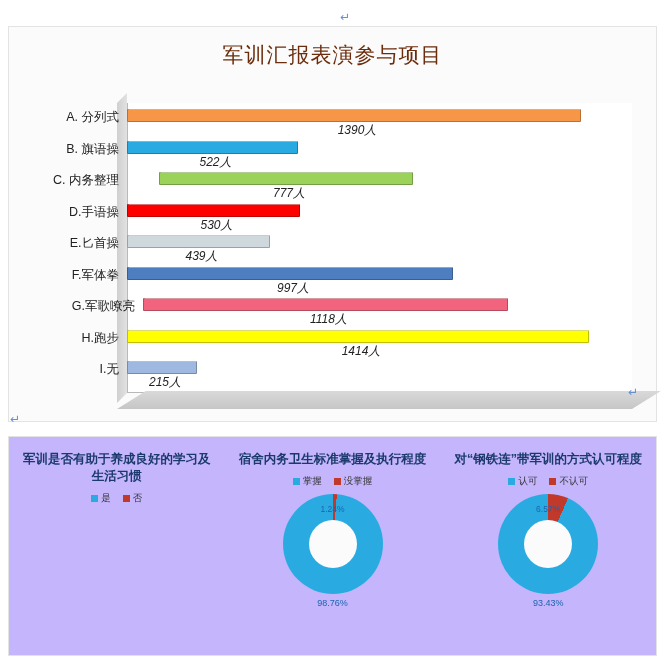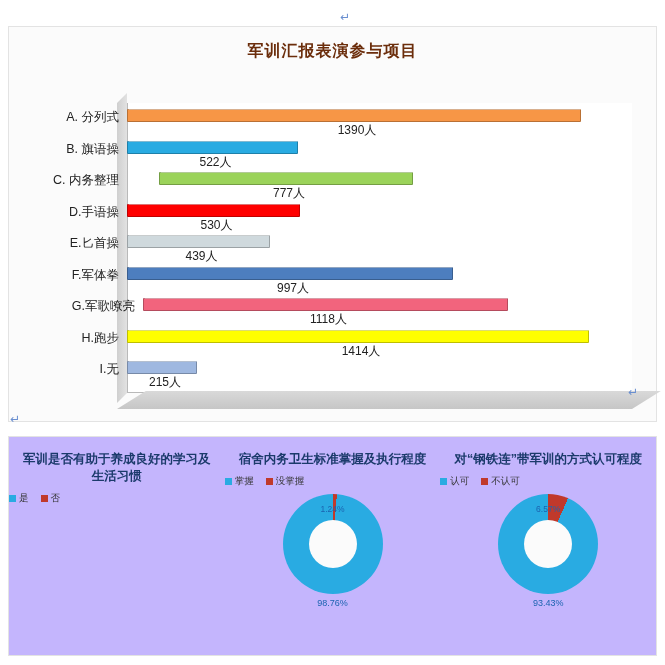--- a/index.html
+++ b/index.html
@@ -26,22 +26,22 @@
     left:8px;top:26px;
     width:649px;height:396px;
     background:#fbfbfb;
     border:1px solid #e3e3e3;
     box-sizing:border-box;
   }
   .bar-title{
     position:absolute;
     left:0;right:0;top:14px;
     text-align:center;
-    font-size:16px;
-    font-weight:bold;
+    font-size:21px;
+    font-weight:normal;
     color:#6b2d0b;
     letter-spacing:1px;
   }
   
   .plot{
     position:absolute;
     left:118px;top:76px;
     width:505px;height:290px;
   }
   .plot-floor{
@@ -92,20 +92,21 @@
     width:100%;height:5px;
     background:rgba(255,255,255,.45);
     transform:skewX(-45deg);
     transform-origin:left bottom;
   }
   .bar-val{
     font-size:12px;
     color:#222;
     margin-left:6px;
     white-space:nowrap;
+    font-style:italic;
   }
   .cat-label{
     position:absolute;
     right:100%;
     width:112px;
     text-align:right;
     padding-right:8px;
     font-size:12.5px;
     color:#222;
     white-space:nowrap;
@@ -134,20 +135,21 @@
   .donut-title{
     text-align:center;
     font-size:12.5px;
     font-weight:bold;
     color:#1b3a6b;
     line-height:17px;
     padding:0 10px;
   }
   .legend{
     display:flex;
+    justify-content:center;
     gap:12px;
     margin-top:7px;
   }
   .legend-item{
     display:flex;align-items:center;gap:3px;
     font-size:9.5px;color:#333;
   }
   .swatch{width:7px;height:7px;display:inline-block;}
   .donut-wrap{
     position:relative;

